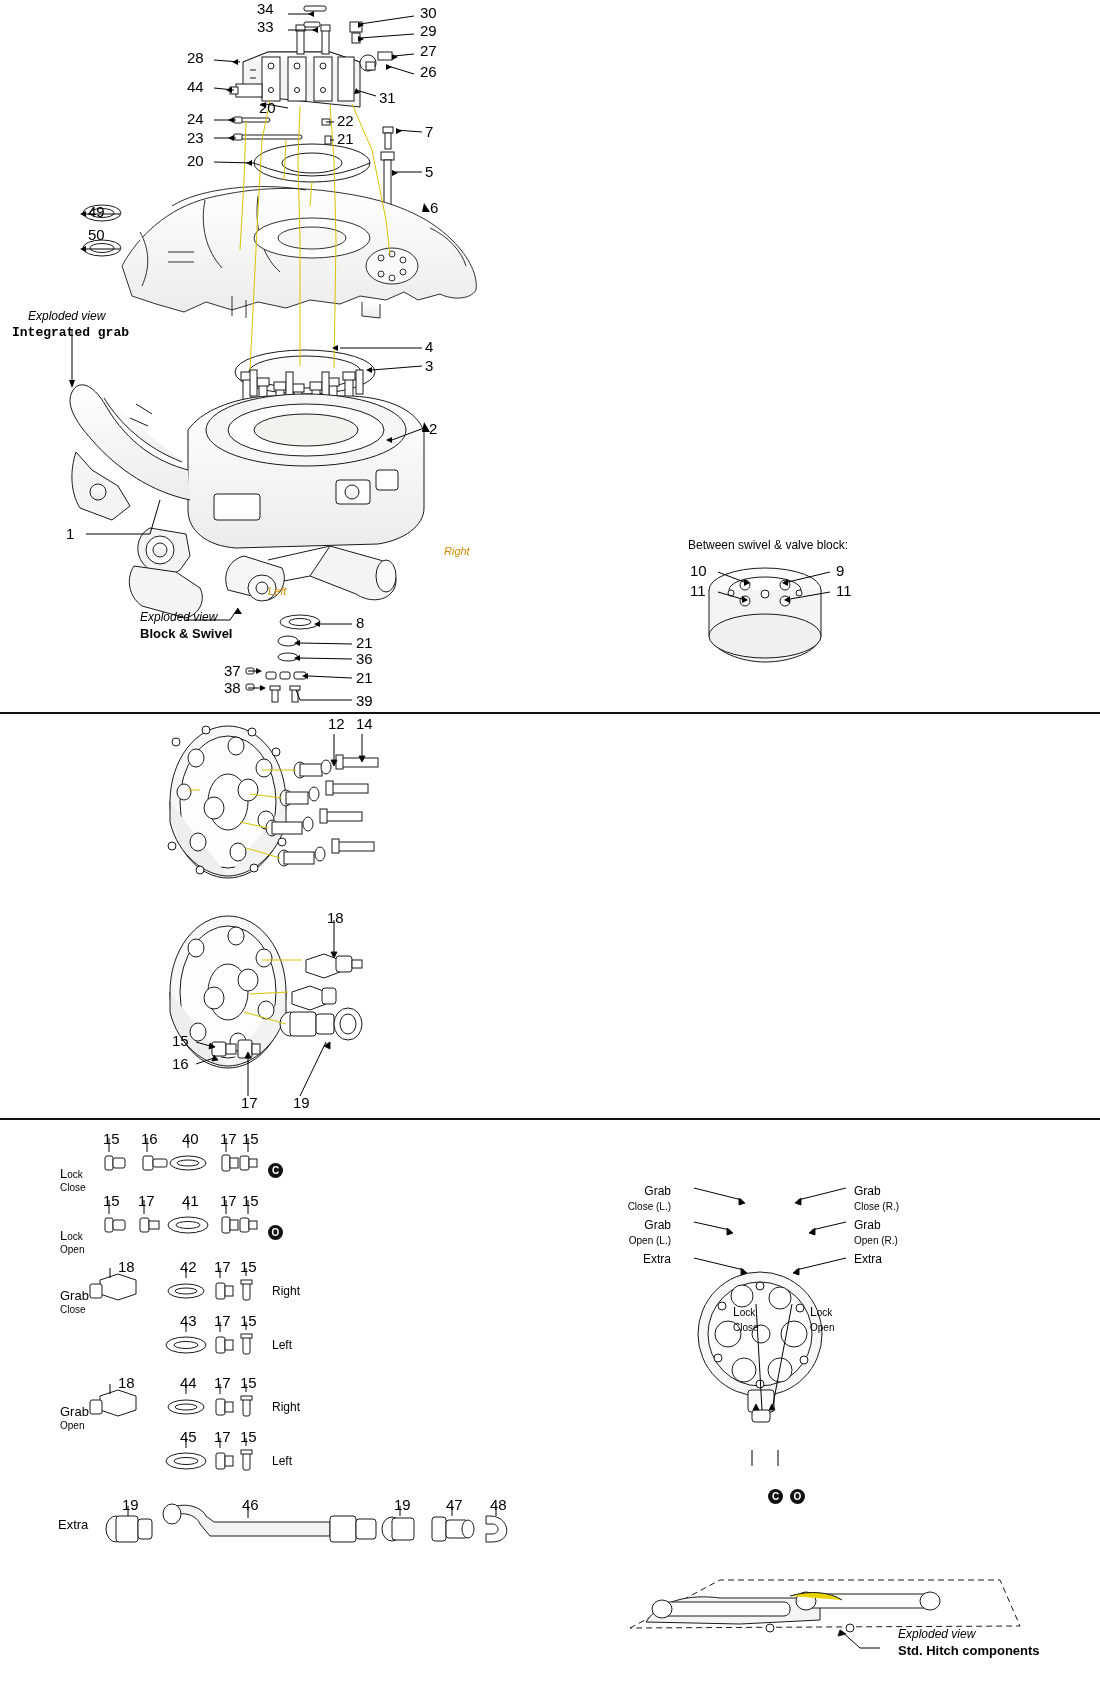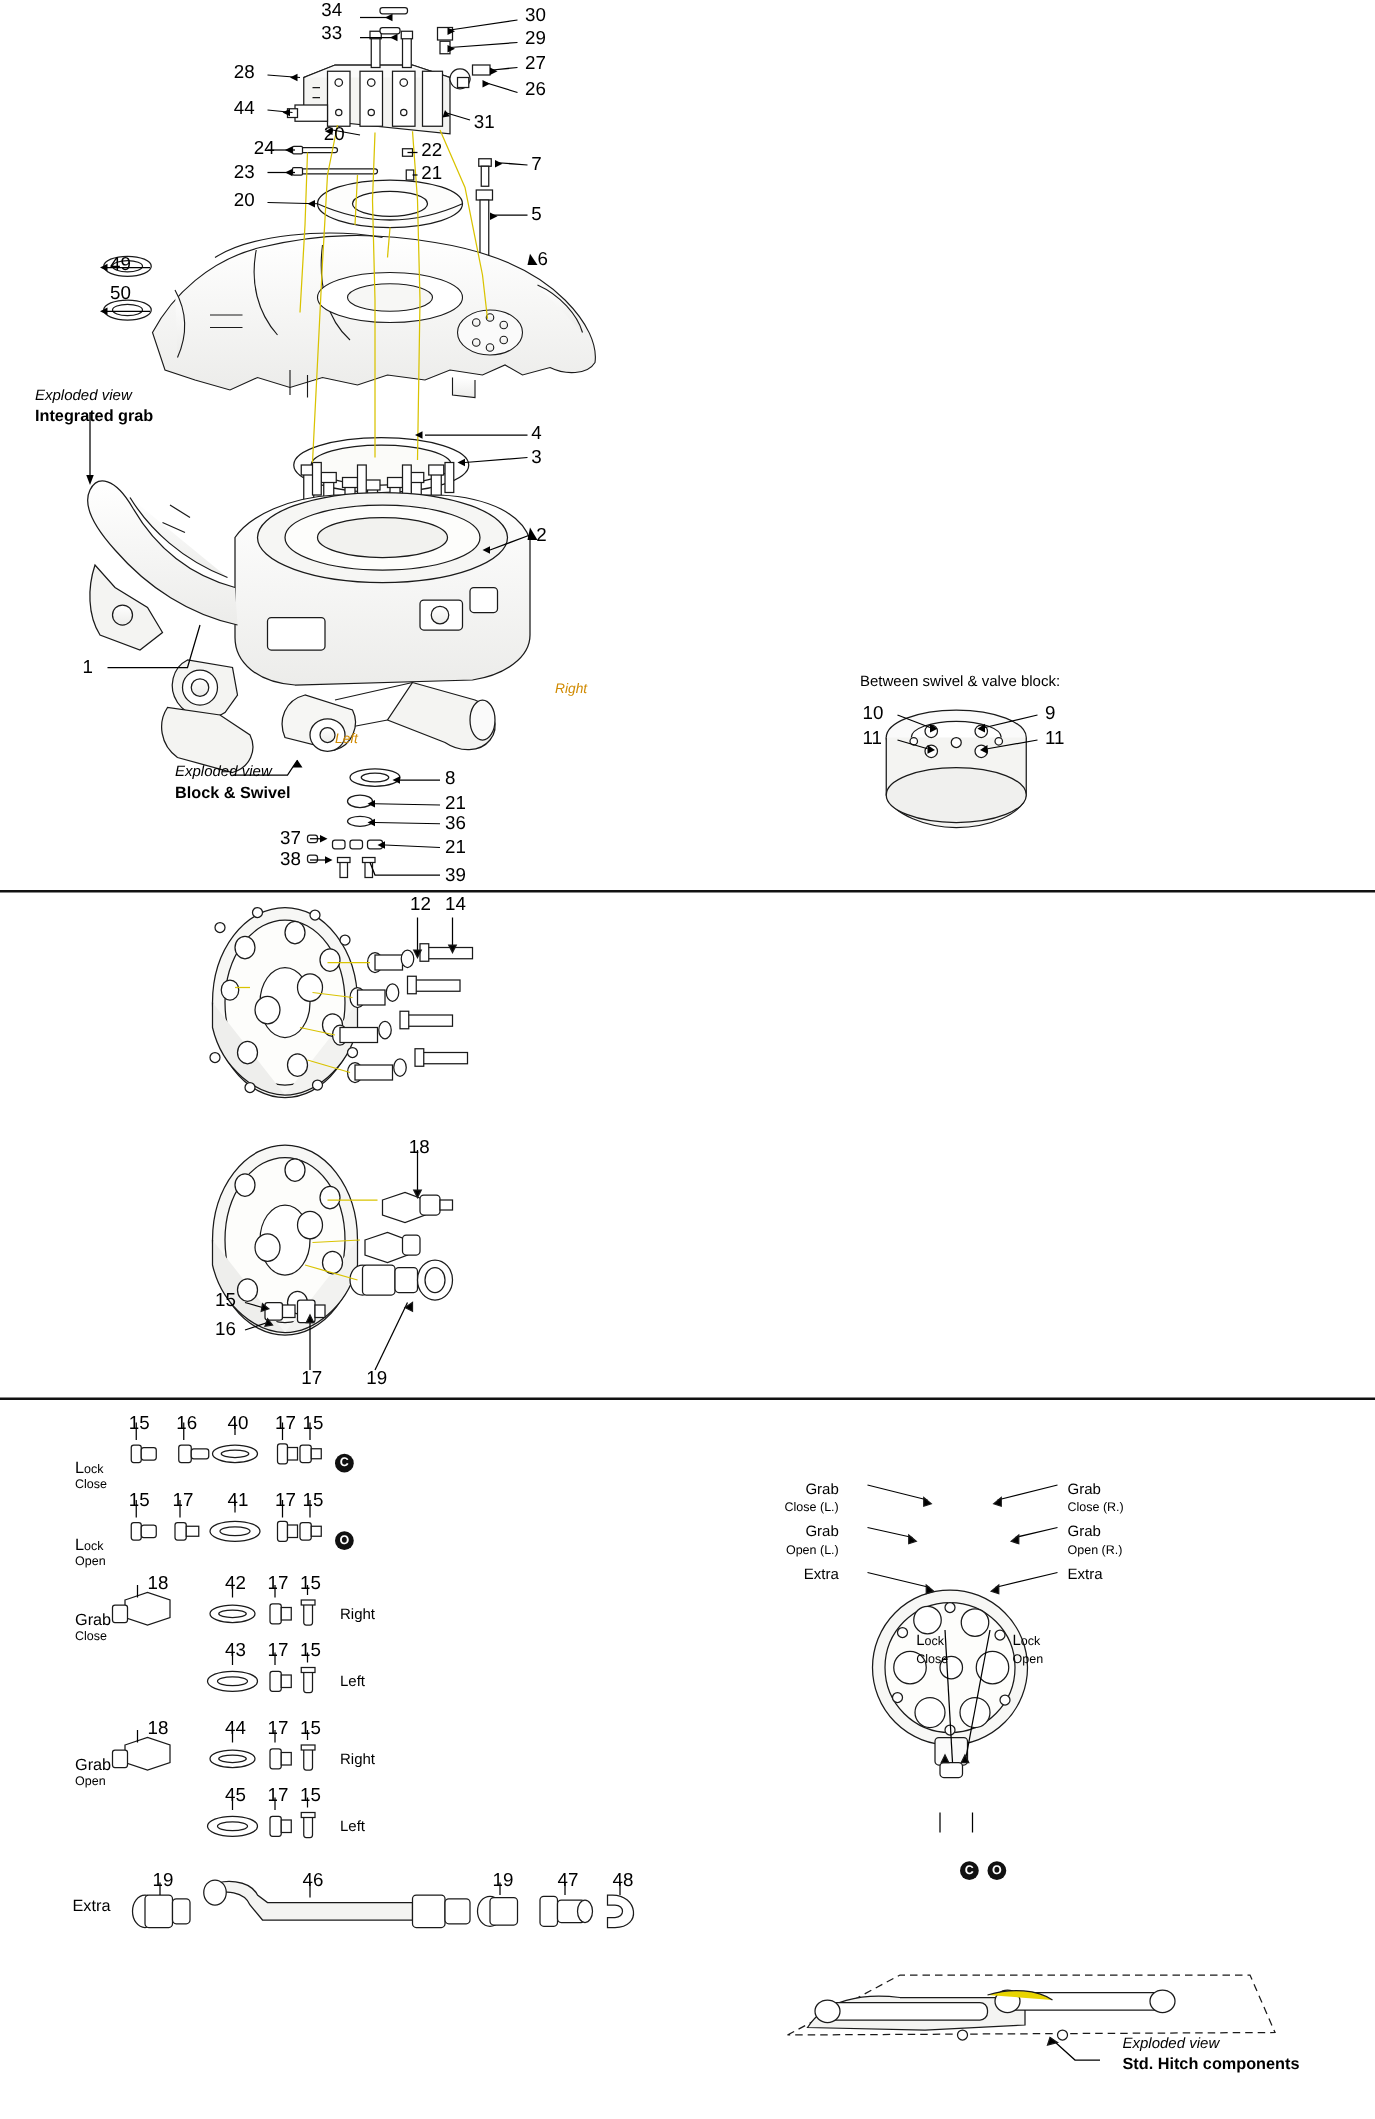--- a/index.html
+++ b/index.html
@@ -296,21 +296,21 @@
   <div class="lbl" style="left:257px;top:1px;">34</div>
   <div class="lbl" style="left:257px;top:19px;">33</div>
   <div class="lbl" style="left:420px;top:5px;">30</div>
   <div class="lbl" style="left:420px;top:23px;">29</div>
   <div class="lbl" style="left:420px;top:43px;">27</div>
   <div class="lbl" style="left:420px;top:64px;">26</div>
   <div class="lbl" style="left:187px;top:50px;">28</div>
   <div class="lbl" style="left:187px;top:79px;">44</div>
   <div class="lbl" style="left:379px;top:90px;">31</div>
   <div class="lbl" style="left:259px;top:100px;">20</div>
-  <div class="lbl" style="left:187px;top:111px;margin-left:16px;">24</div>
+  <div class="lbl" style="left:187px;top:111px;">24</div>
   <div class="lbl" style="left:187px;top:130px;">23</div>
   <div class="lbl" style="left:187px;top:153px;">20</div>
   <div class="lbl" style="left:337px;top:113px;">22</div>
   <div class="lbl" style="left:337px;top:131px;">21</div>
   <div class="lbl" style="left:425px;top:124px;">7</div>
   <div class="lbl" style="left:425px;top:164px;">5</div>
   <div class="lbl" style="left:430px;top:200px;">6</div>
   <div class="lbl" style="left:88px;top:204px;">49</div>
   <div class="lbl" style="left:88px;top:227px;">50</div>
   <div class="lbl" style="left:425px;top:339px;">4</div>
@@ -319,21 +319,21 @@
   <div class="lbl" style="left:66px;top:526px;">1</div>
   <div class="lbl" style="left:356px;top:615px;">8</div>
   <div class="lbl" style="left:356px;top:635px;">21</div>
   <div class="lbl" style="left:356px;top:651px;">36</div>
   <div class="lbl" style="left:224px;top:663px;">37</div>
   <div class="lbl" style="left:224px;top:680px;">38</div>
   <div class="lbl" style="left:356px;top:670px;">21</div>
   <div class="lbl" style="left:356px;top:693px;">39</div>
 
   <div class="lbl it" style="left:28px;top:309px;">Exploded view</div>
-  <div class="lbl bold" style="left:28px;top:325px;">Integrated grab</div>
+  <div class="lbl bold" style="left:12px;top:325px;font-family:Liberation Mono, monospace;">Integrated grab</div>
   <div class="lbl it" style="left:140px;top:610px;">Exploded view</div>
   <div class="lbl bold" style="left:140px;top:626px;">Block &amp; Swivel</div>
 
   <div class="lbl orange" style="left:444px;top:544px;">Right</div>
   <div class="lbl orange" style="left:268px;top:584px;">Left</div>
 
   <div class="lbl sm" style="left:688px;top:538px;">Between swivel &amp; valve block:</div>
   <div class="lbl" style="left:690px;top:563px;">10</div>
   <div class="lbl" style="left:836px;top:563px;">9</div>
   <div class="lbl" style="left:690px;top:583px;">11</div>

